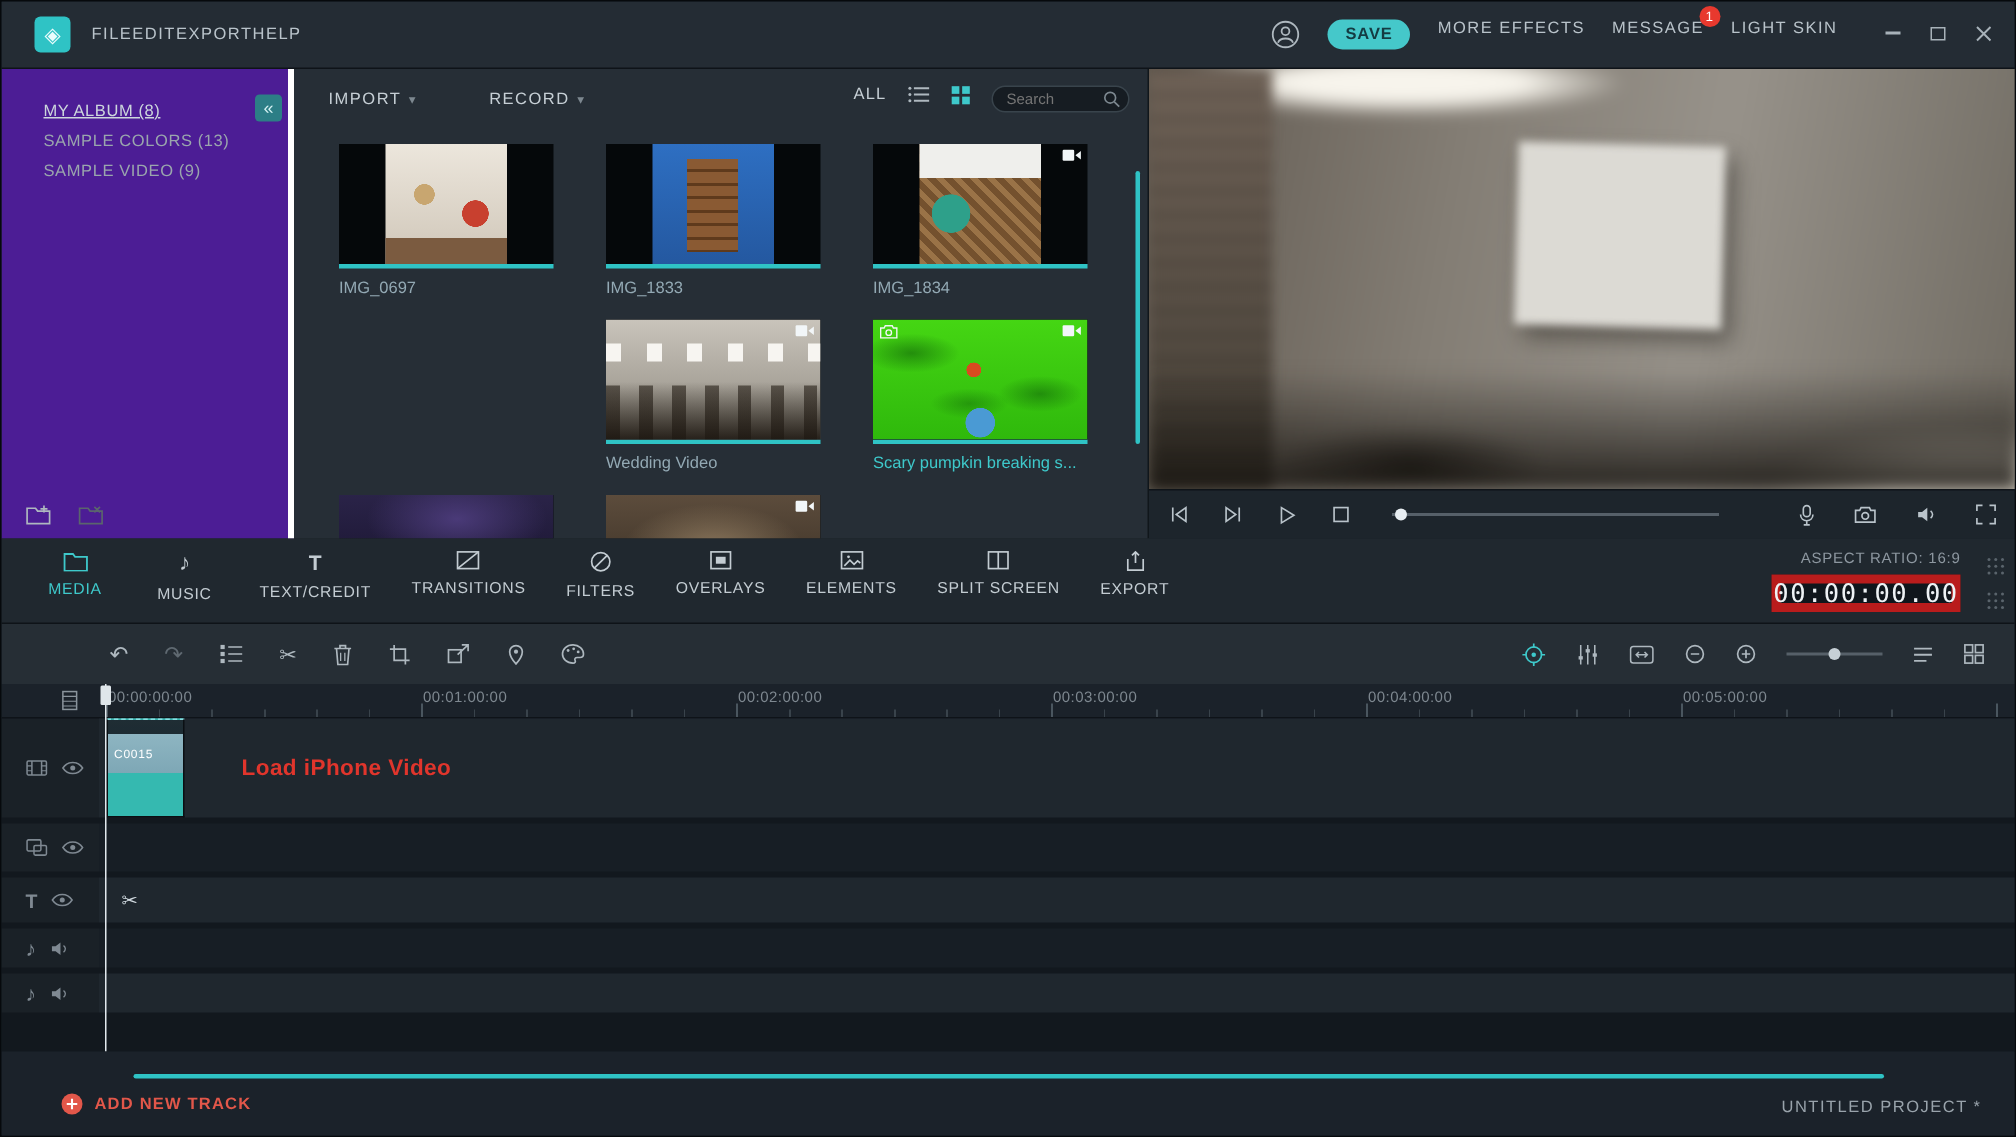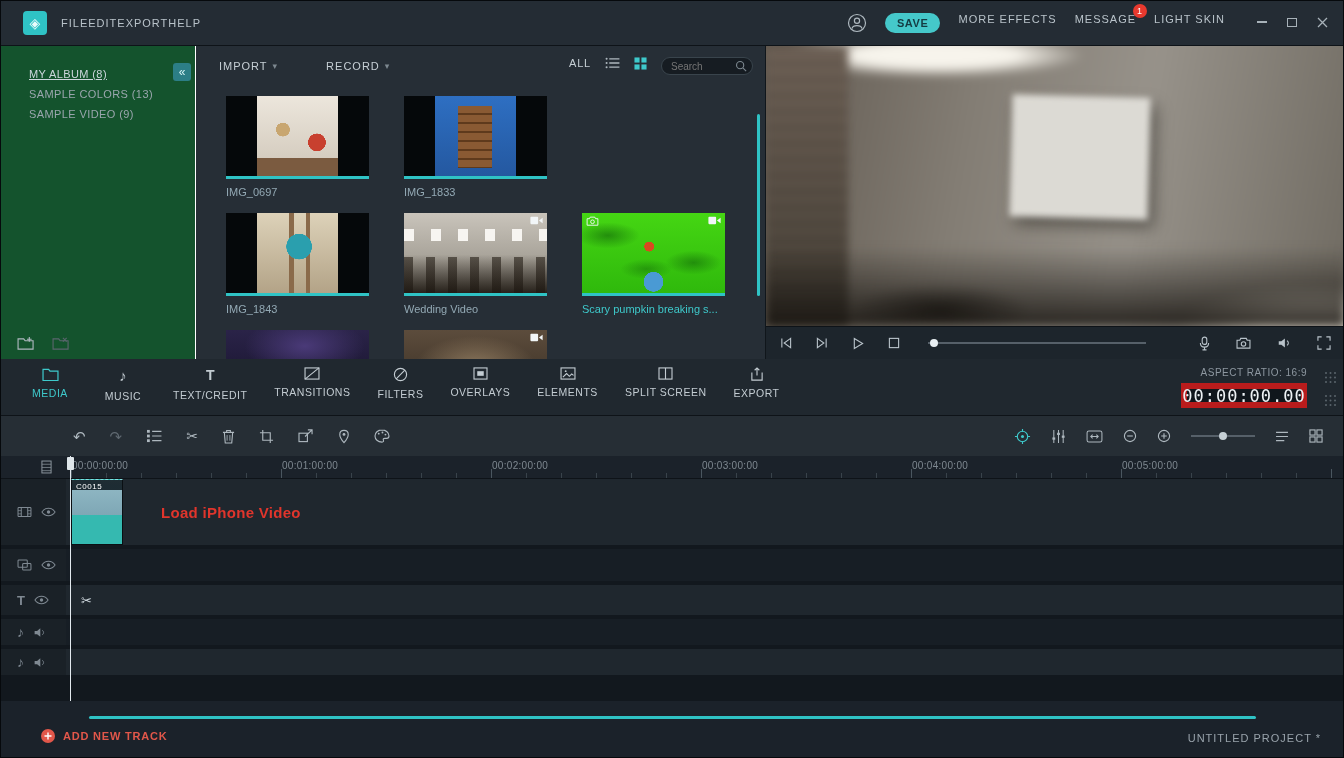--- a/index.html
+++ b/index.html
@@ -24,22 +24,22 @@
   .msg{position:relative}
   .badge{position:absolute;top:-9px;right:-11px;width:14px;height:14px;border-radius:50%;
          background:#e8392e;color:#fff;font-size:9px;font-style:normal;display:flex;
          align-items:center;justify-content:center}
   .winctl{display:flex;gap:12px;margin-left:10px}
   .wbtn{width:18px;height:18px;display:flex;align-items:center;justify-content:center;color:#a8b2b9}
   .minbar{width:10px;height:2px;background:#a8b2b9;display:block}
   .maxbox{width:10px;height:9px;border:1px solid #a8b2b9;display:block}
 
   
-  .albums{position:absolute;left:0;top:45px;width:195px;height:313px;background:#14532d;
-          border-right:1px solid #ffffff;padding-top:18px}
+  .albums{position:absolute;left:0;top:45px;width:195px;height:313px;background:#4c1d95;
+          border-right:4px solid #ffffff;padding-top:18px}
   .album-item{display:block;padding:4px 0 4px 28px;color:#9aa6ad;letter-spacing:.4px}
   .album-item.active{color:#ccd6dc;text-decoration:underline}
   .collapse-btn{position:absolute;top:17px;right:4px;width:18px;height:18px;background:#2c7e86;
                 color:#d5f2f3;border-radius:3px;display:flex;align-items:center;justify-content:center;
                 font-size:12px;line-height:1}
   .album-tools{position:absolute;left:16px;bottom:8px;display:flex;gap:16px}
 
   .library{position:absolute;left:195px;top:45px;width:570px;height:313px;background:#262e36;
            border-right:1px solid #10161b;overflow:hidden}
   .lib-head{position:relative;height:40px;display:flex;align-items:center;padding:0 12px 0 23px;gap:6px}
@@ -152,21 +152,21 @@
   .gutter{width:65px;background:#1a2127;display:flex;align-items:center;gap:9px;padding-left:16px;flex:none}
   .gutter .ic{color:#7f8992}
   .lane{flex:1;position:relative}
   .lane-a{background:#1f272e}
   .lane-b{background:#19202700;background:#171e25}
   .clip{position:absolute;left:5px;top:0;bottom:0;width:52px;border:1px solid #0a0f13;border-top:1px dashed #86dfe2;
     background:
       linear-gradient(180deg, rgba(10,20,26,.85) 0 15%, rgba(0,0,0,0) 15%),
       linear-gradient(180deg, rgba(0,0,0,0) 55%, #35b9b0 55%),
       linear-gradient(#93bac6, #6d98a8)}
-  .clipname{position:absolute;left:4px;top:2px;color:#fff;font-size:8px;letter-spacing:.5px}
+  .clipname{position:absolute;left:4px;top:18px;color:#fff;font-size:8px;letter-spacing:.5px}
   .annotation{position:absolute;left:95px;top:50%;transform:translateY(-50%);color:#e0352c;
               font-size:15px;font-weight:bold;letter-spacing:.3px}
   .track-scissors{position:absolute;left:15px;top:50%;transform:translateY(-50%);color:#cfd8de;font-size:13px}
   .note-glyph{font-size:14px;color:#7f8992;line-height:1}
   .t-glyph{font-size:13px;font-weight:bold;color:#7f8992;line-height:1}
   .playhead{position:absolute;left:69px;top:0;width:1px;height:100%;background:#e2e9ee}
   .ph-handle{position:absolute;left:-3px;top:1px;width:7px;height:13px;background:#dfe6ea;border-radius:1px;display:block}
   .tl-filler{height:22px;background:#12181e}
 
   
@@ -298,28 +298,34 @@
       </div>
 
       <div class="media-item" style="left:208px;top:10px">
         <div class="thumb">
             <div class="pic portrait p1833"></div>
           </div>
         <div class="bar"></div>
         <div class="mlabel">IMG_1833</div>
       </div>
 
-
-      <div class="media-item" style="left:30px;top:127px">
+      <div class="media-item" style="left:386px;top:10px">
         <div class="thumb">
-            <div class="pic portrait p1843"></div>
-          </div>
+          <div class="pic portrait p1834"></div>
+          <span class="badge-tr">
+            <svg width="13" height="9" viewBox="0 0 16 11">
+                <rect x="0.5" y="1" width="9.5" height="9" rx="1" fill="currentColor"></rect>
+                <path d="M11 5.5l4.5-3.5v7z" fill="currentColor"></path>
+              </svg>
+          </span>
+        </div>
         <div class="bar"></div>
-        <div class="mlabel">IMG_1843</div>
-      </div>
+        <div class="mlabel">IMG_1834</div>
+      </div>
+
 
       <div class="media-item" style="left:208px;top:127px">
         <div class="thumb">
           <div class="pic pwed"></div>
           <span class="badge-tr">
             <svg width="13" height="9" viewBox="0 0 16 11">
                 <rect x="0.5" y="1" width="9.5" height="9" rx="1" fill="currentColor"></rect>
                 <path d="M11 5.5l4.5-3.5v7z" fill="currentColor"></path>
               </svg>
           </span>

